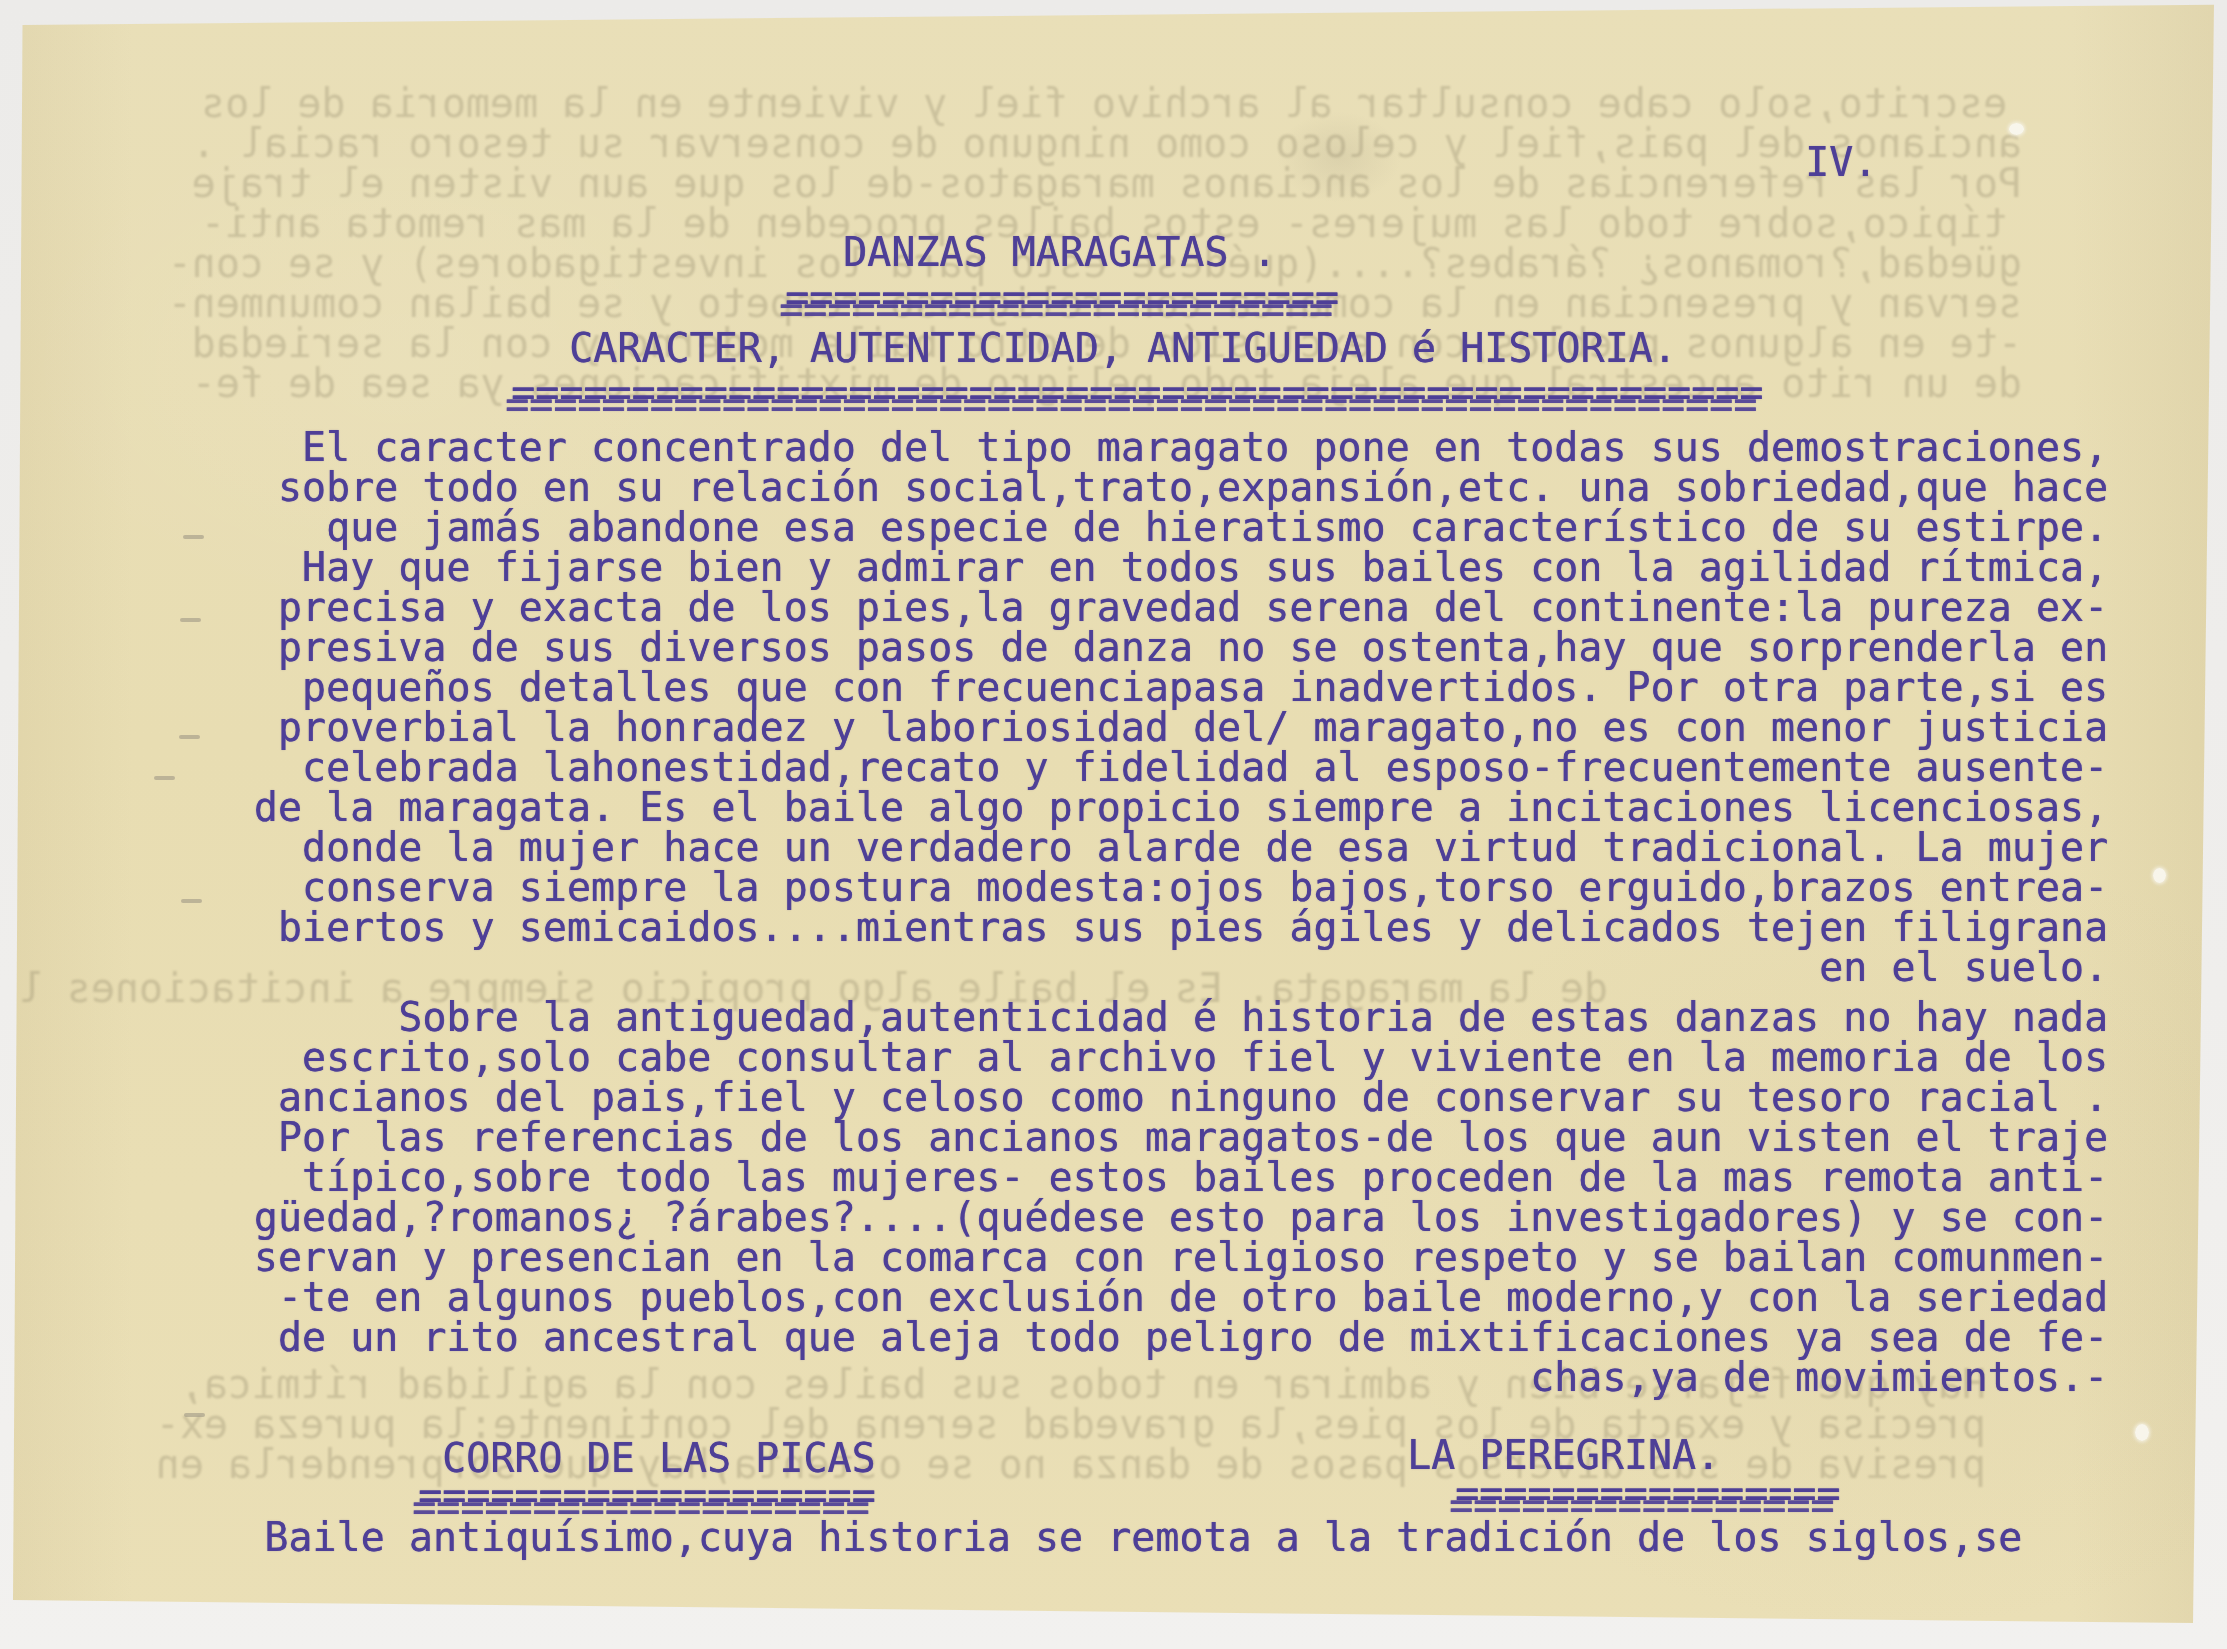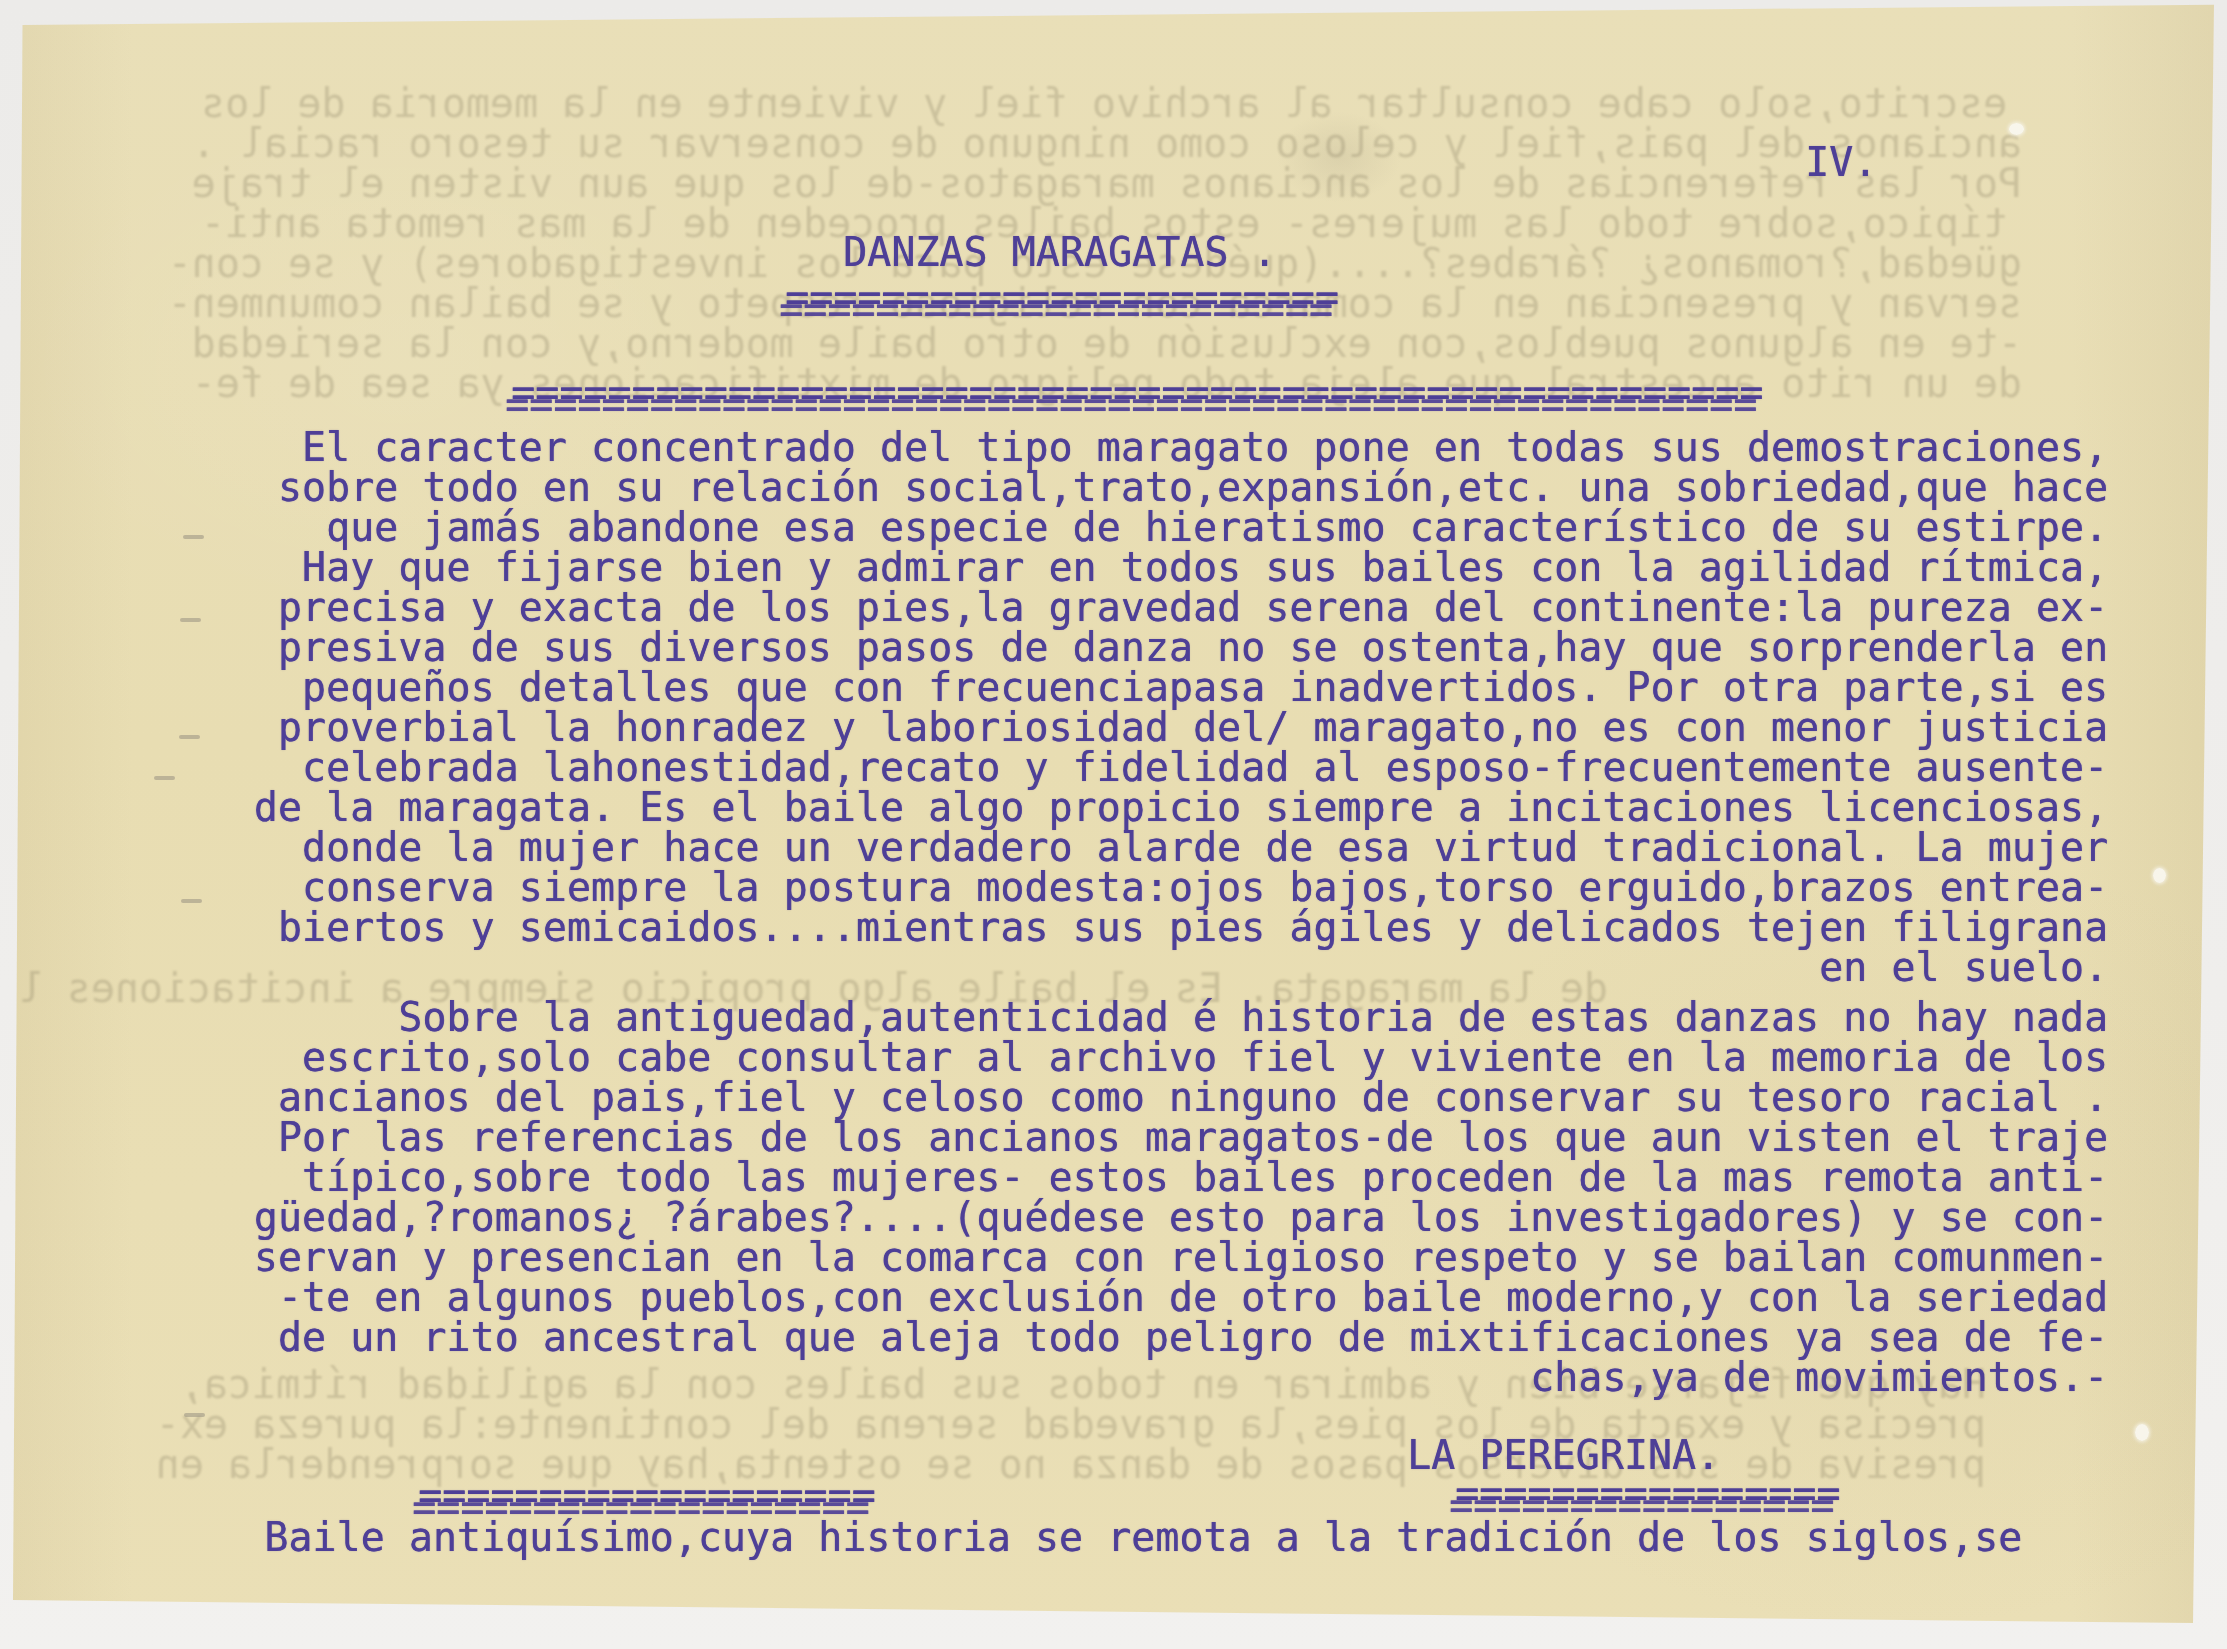--- a/index.html
+++ b/index.html
@@ -40,29 +40,31 @@
     <div class="ghost" style="left:213px;top:1364px;width:1773px;"><div class="tline">Hay que fijarse bien y admirar en todos sus bailes con la agilidad rítmica,</div><div class="tline">precisa y exacta de los pies,la gravedad serena del continente:la pureza ex-</div><div class="tline">presiva de sus diversos pasos de danza no se ostenta,hay que sorprenderla en</div></div>
 
     <div class="single ink" style="left:1805px;top:142px;">IV.</div>
 
     <div class="single ink" style="left:843px;top:232px;">DANZAS MARAGATAS .</div>
     <div class="dbl ink" style="left:785px;top:285px;">
       <span>=======================</span>
       <span class="row2">=======================</span>
     </div>
 
+    <div class="single ink" style="left:569px;top:328px;">CARACTER, AUTENTICIDAD, ANTIGUEDAD é HISTORIA.</div>
     <div class="dbl ink" style="left:511px;top:380px;">
       <span>====================================================</span>
       <span class="row2">====================================================</span>
     </div>
 
     <div class="textblock ink" style="left:216px;top:427px;width:1892px;"><div class="tline">  El caracter concentrado del tipo maragato pone en todas sus demostraciones,</div><div class="tline">sobre todo en su relación social,trato,expansión,etc. una sobriedad,que hace</div><div class="tline">que jamás abandone esa especie de hieratismo característico de su estirpe.</div><div class="tline">Hay que fijarse bien y admirar en todos sus bailes con la agilidad rítmica,</div><div class="tline">precisa y exacta de los pies,la gravedad serena del continente:la pureza ex-</div><div class="tline">presiva de sus diversos pasos de danza no se ostenta,hay que sorprenderla en</div><div class="tline">pequeños detalles que con frecuenciapasa inadvertidos. Por otra parte,si es</div><div class="tline">proverbial la honradez y laboriosidad del/ maragato,no es con menor justicia</div><div class="tline">celebrada lahonestidad,recato y fidelidad al esposo-frecuentemente ausente-</div><div class="tline">de la maragata. Es el baile algo propicio siempre a incitaciones licenciosas,</div><div class="tline">donde la mujer hace un verdadero alarde de esa virtud tradicional. La mujer</div><div class="tline">conserva siempre la postura modesta:ojos bajos,torso erguido,brazos entrea-</div><div class="tline">biertos y semicaidos....mientras sus pies ágiles y delicados tejen filigrana</div><div class="tline">en el suelo.</div></div>
 
     <div class="textblock ink" style="left:216px;top:997px;width:1892px;"><div class="tline">  Sobre la antiguedad,autenticidad é historia de estas danzas no hay nada</div><div class="tline">escrito,solo cabe consultar al archivo fiel y viviente en la memoria de los</div><div class="tline">ancianos del pais,fiel y celoso como ninguno de conservar su tesoro racial .</div><div class="tline">Por las referencias de los ancianos maragatos-de los que aun visten el traje</div><div class="tline">típico,sobre todo las mujeres- estos bailes proceden de la mas remota anti-</div><div class="tline">güedad,?romanos¿ ?árabes?....(quédese esto para los investigadores) y se con-</div><div class="tline">servan y presencian en la comarca con religioso respeto y se bailan comunmen-</div><div class="tline">-te en algunos pueblos,con exclusión de otro baile moderno,y con la seriedad</div><div class="tline">de un rito ancestral que aleja todo peligro de mixtificaciones ya sea de fe-</div><div class="tline">chas,ya de movimientos.-</div></div>
 
+    <div class="single ink" style="left:442px;top:1438px;">CORRO DE LAS PICAS</div>
     <div class="dbl ink" style="left:418px;top:1483px;">
       <span>===================</span>
       <span class="row2">===================</span>
     </div>
 
     <div class="single ink" style="left:1407px;top:1435px;">LA PEREGRINA.</div>
     <div class="dbl ink" style="left:1455px;top:1481px;">
       <span>================</span>
       <span class="row2">================</span>
     </div>

